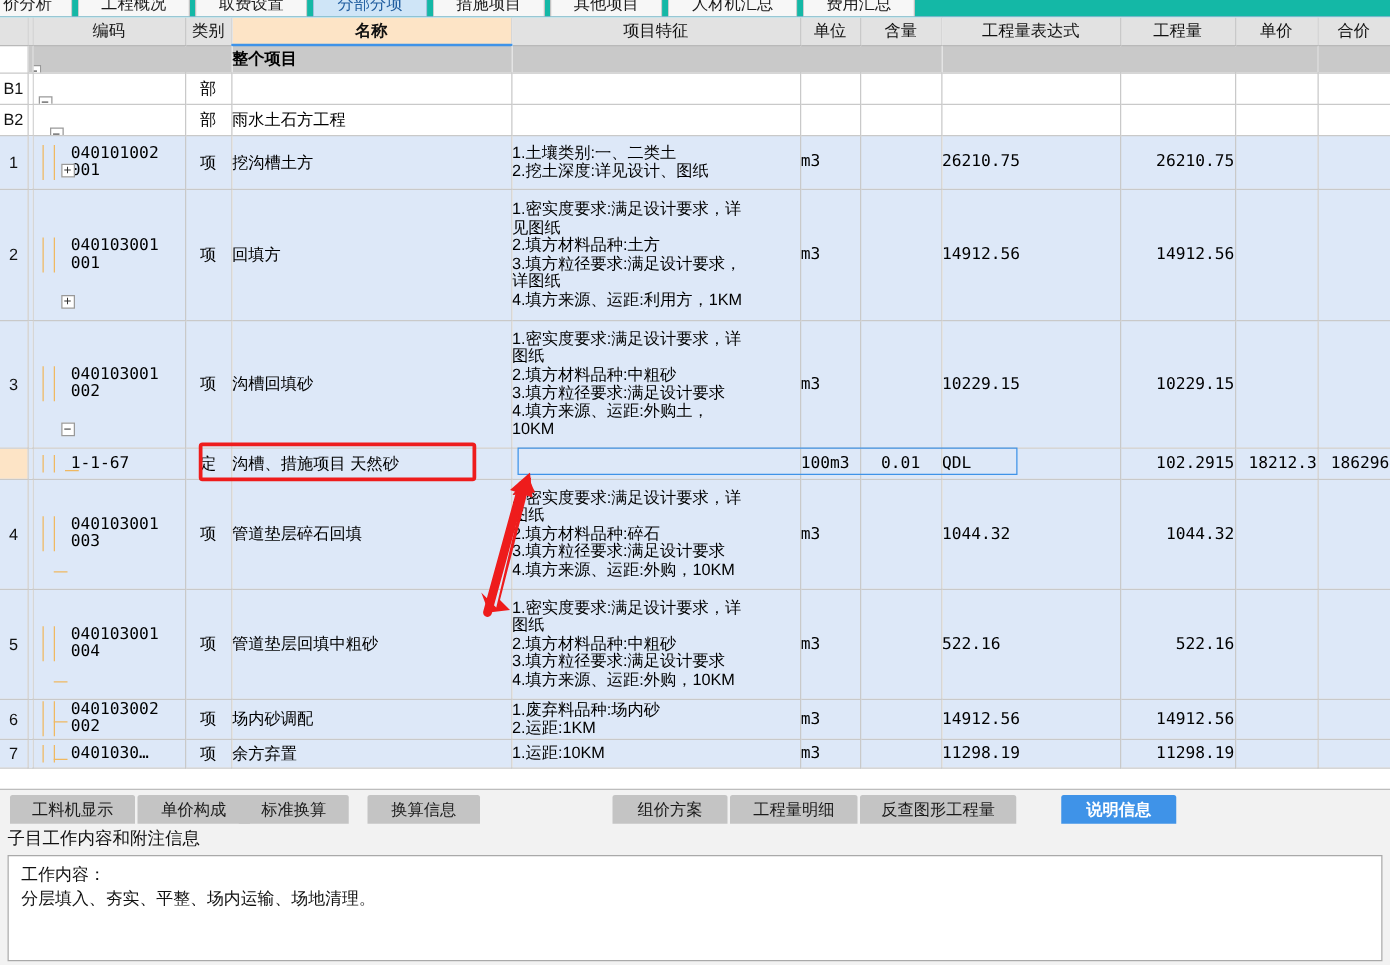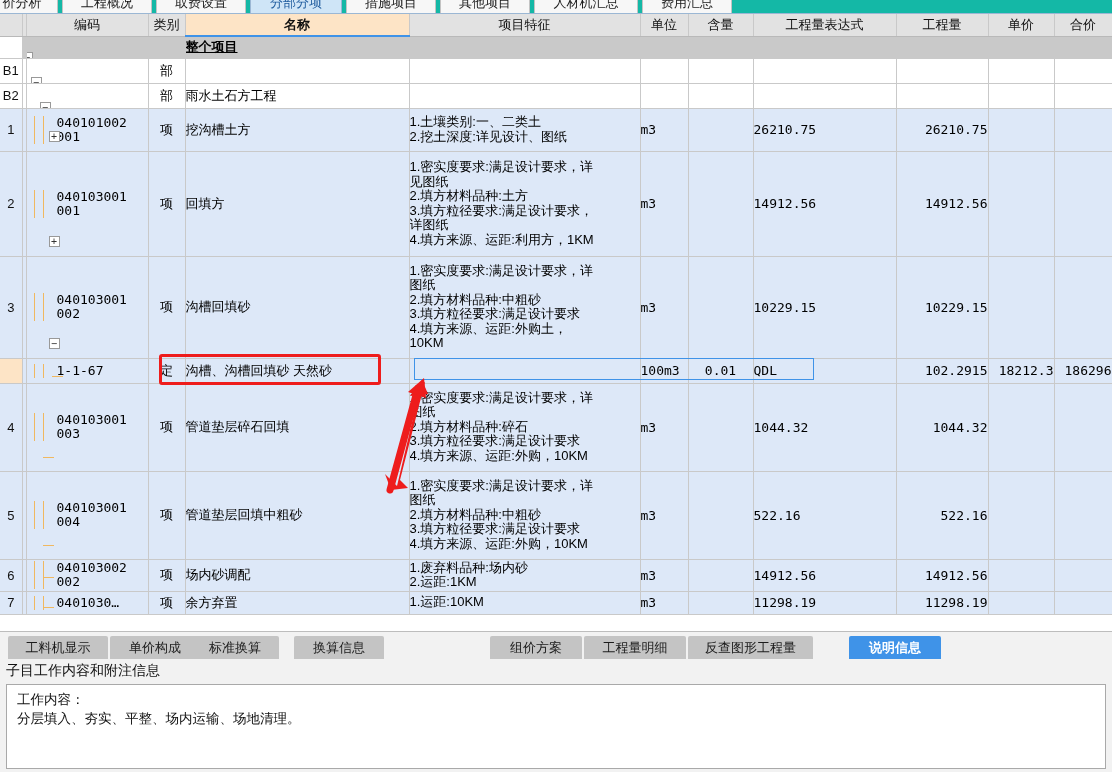--- a/index.html
+++ b/index.html
@@ -79,21 +79,21 @@
   td.c-feat { padding-left: 3px; font-size: 12.5px; line-height: 14.5px; white-space: pre-line; }
   td.c-unit { padding-left: 4px; font-family: "DejaVu Sans Mono", monospace; font-size: 12.5px; }
   td.c-han  { text-align: center; font-family: "DejaVu Sans Mono", monospace; font-size: 12.5px; }
   td.c-expr { padding-left: 4px; font-family: "DejaVu Sans Mono", monospace; font-size: 12.5px; }
   td.c-qty, td.c-price, td.c-total {
     text-align: right; padding-right: 4px;
     font-family: "DejaVu Sans Mono", monospace; font-size: 12.5px;
   }
 
   tr.r-blue td { background: #dde8f8; }
-  tr.r-grey td { background: #c9c9c9; text-decoration: underline; }
+  tr.r-grey td { background: #c9c9c9; }
   tr.r-white td { background: #ffffff; }
   tr.r-sel td { background: #dde8f8; }
   tr.r-sel td.c-idx { background: #fde4c6; }
   tr.r-grey td.c-idx { background: #ffffff; }
   tr.r-grey td.c-name { font-weight: bold; }
 
   
   .vline { position: absolute; top: 0; bottom: 0; width: 1px; background: #f0b860; }
   .exp {
     position: absolute; width: 11px; height: 11px;
@@ -334,21 +334,21 @@
             <td class="c-tree"></td>
             <td class="c-code" style="vertical-align: middle;">
               <div class="codewrap">
                 <span class="vline" style="left: 7px;"></span>
                 <span class="vline" style="left: 16px;"></span>
                 <span class="hstub" style="left: 25px; width: 11px; top: 12.5px;"></span>
                 <span class="ctext" style="white-space: pre-line; margin-left: 30px;">1-1-67</span>
               </div>
             </td>
             <td class="c-type">定</td>
-            <td class="c-name">沟槽、沟槽回填砂 天然砂</td>
+            <td class="c-name">沟槽、措施项目 天然砂</td>
             <td class="c-feat" style="vertical-align: middle;"></td>
             <td class="c-unit">100m3</td>
             <td class="c-han">0.01</td>
             <td class="c-expr">QDL</td>
             <td class="c-qty">102.2915</td>
             <td class="c-price">18212.3</td>
             <td class="c-total">186296</td>
           </tr>
           <tr class="r-blue" style="height: 88px;">
             <td class="c-idx">4</td>

